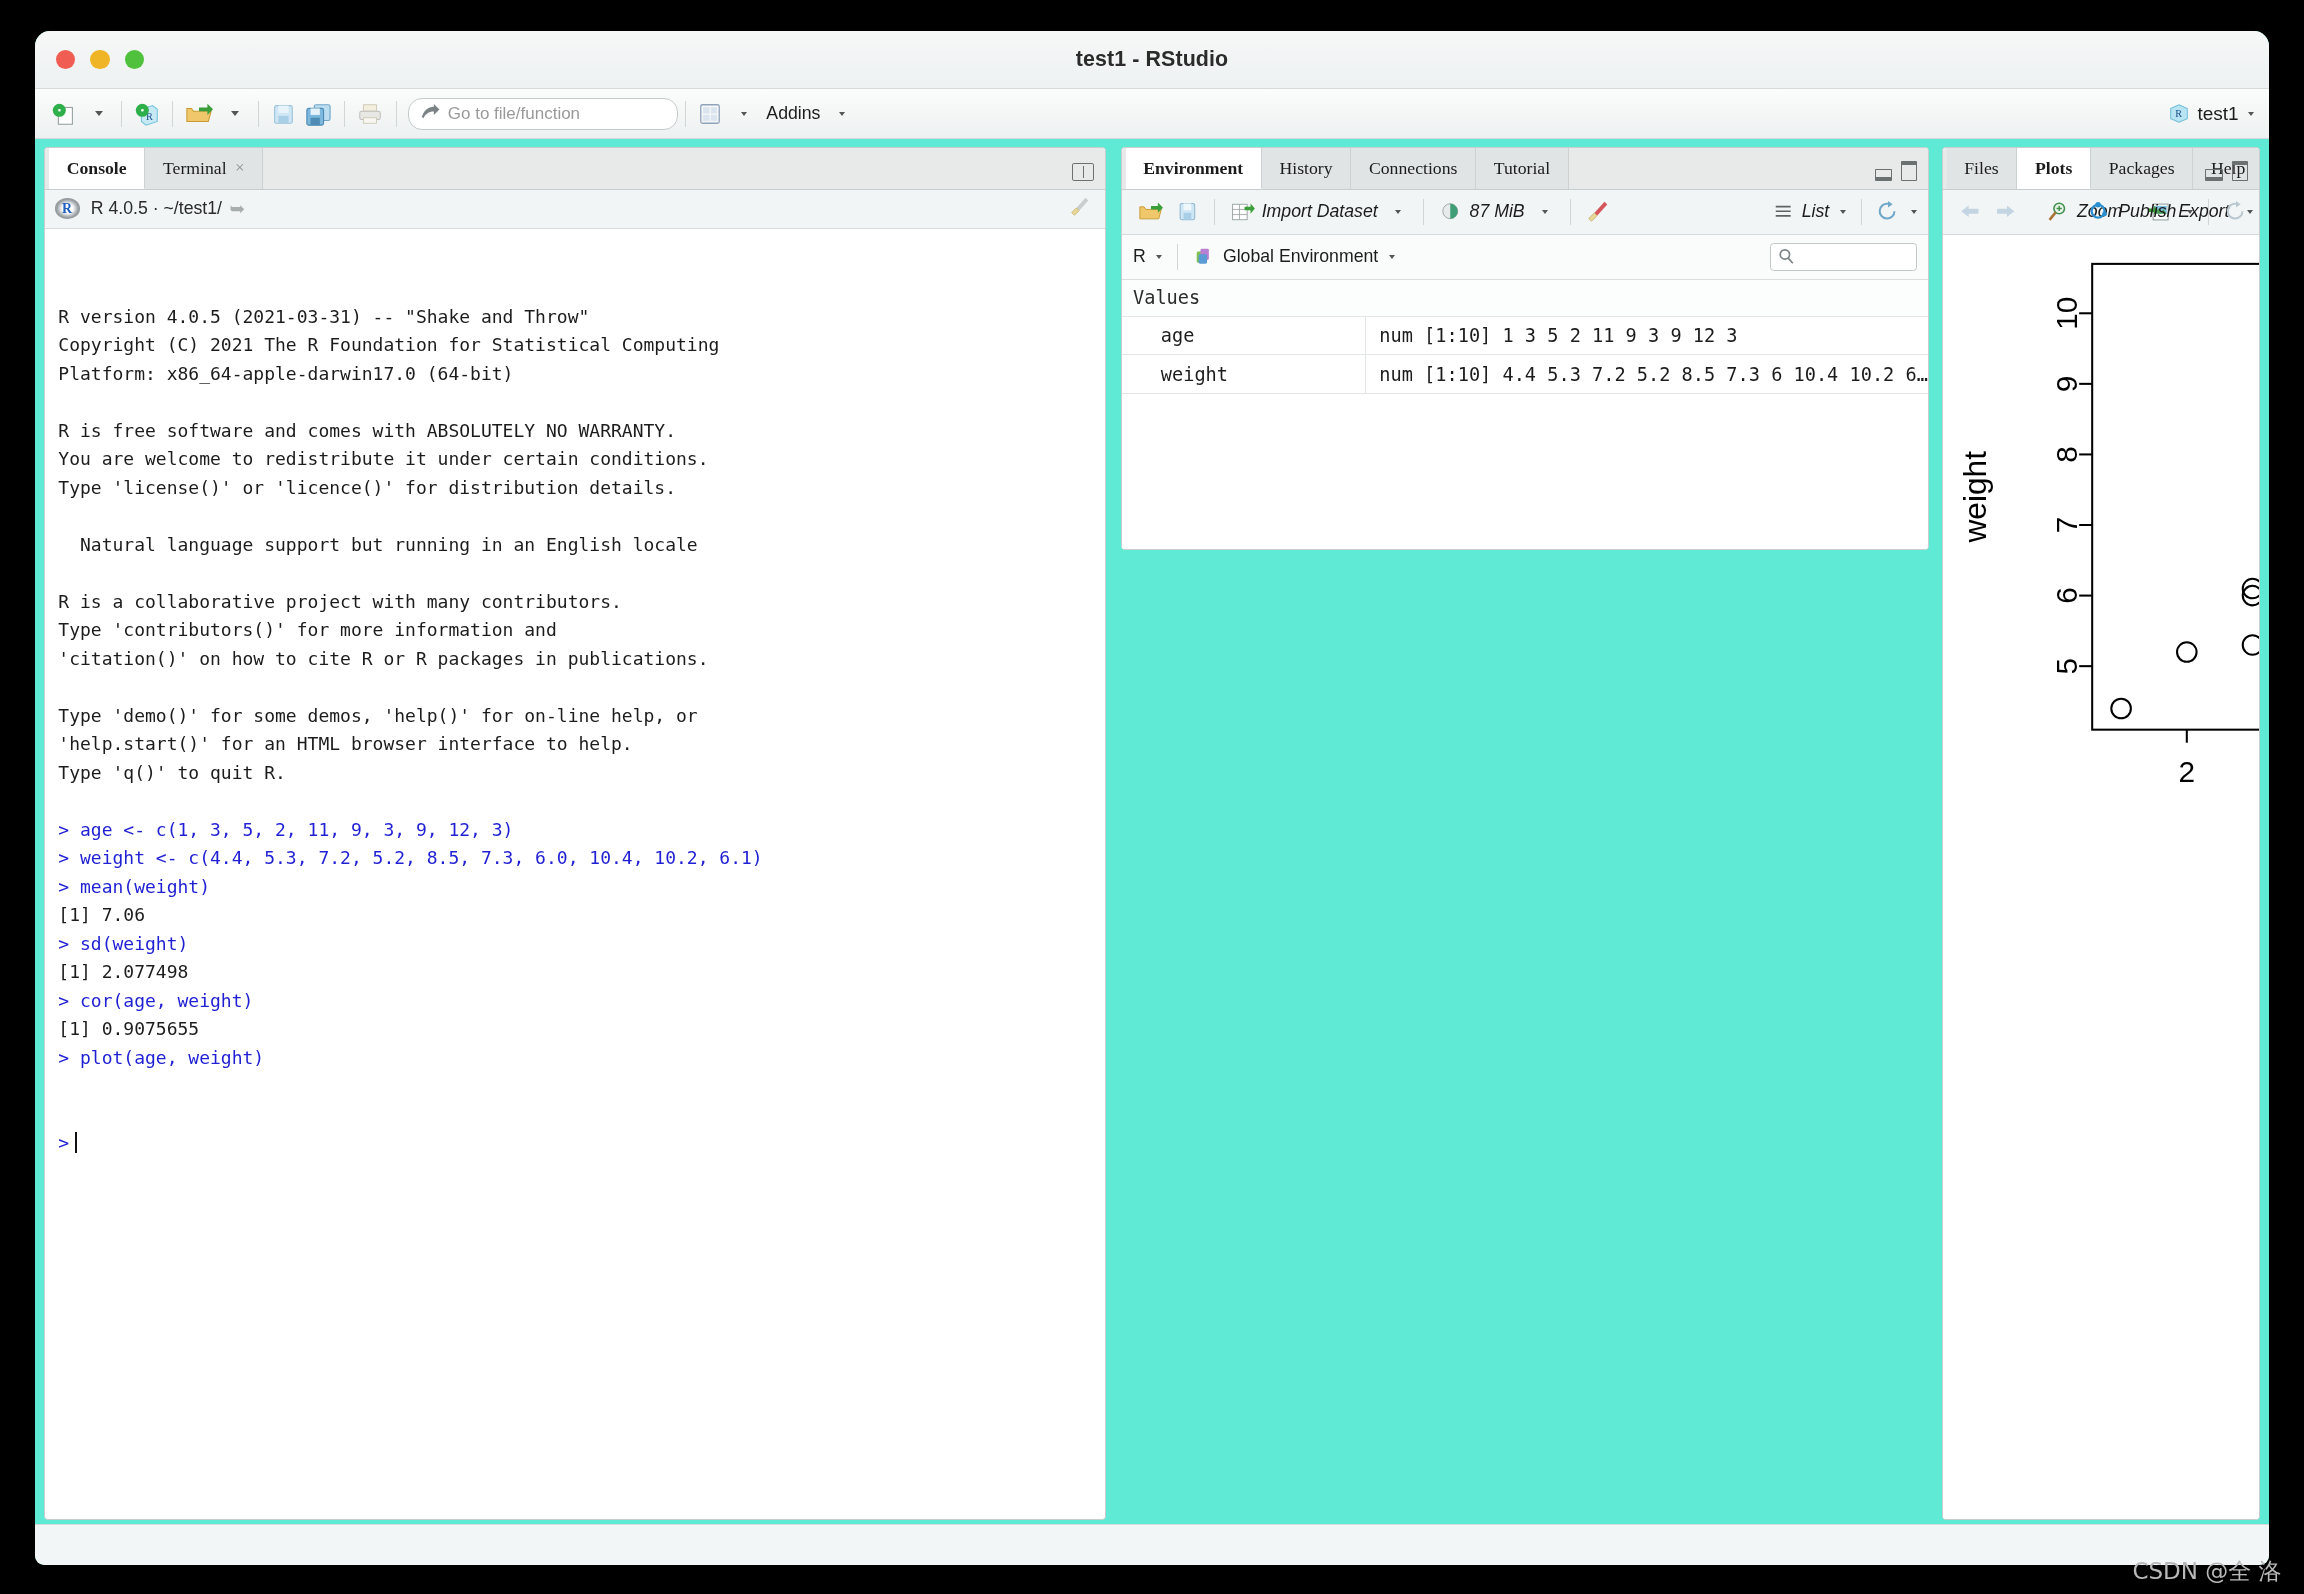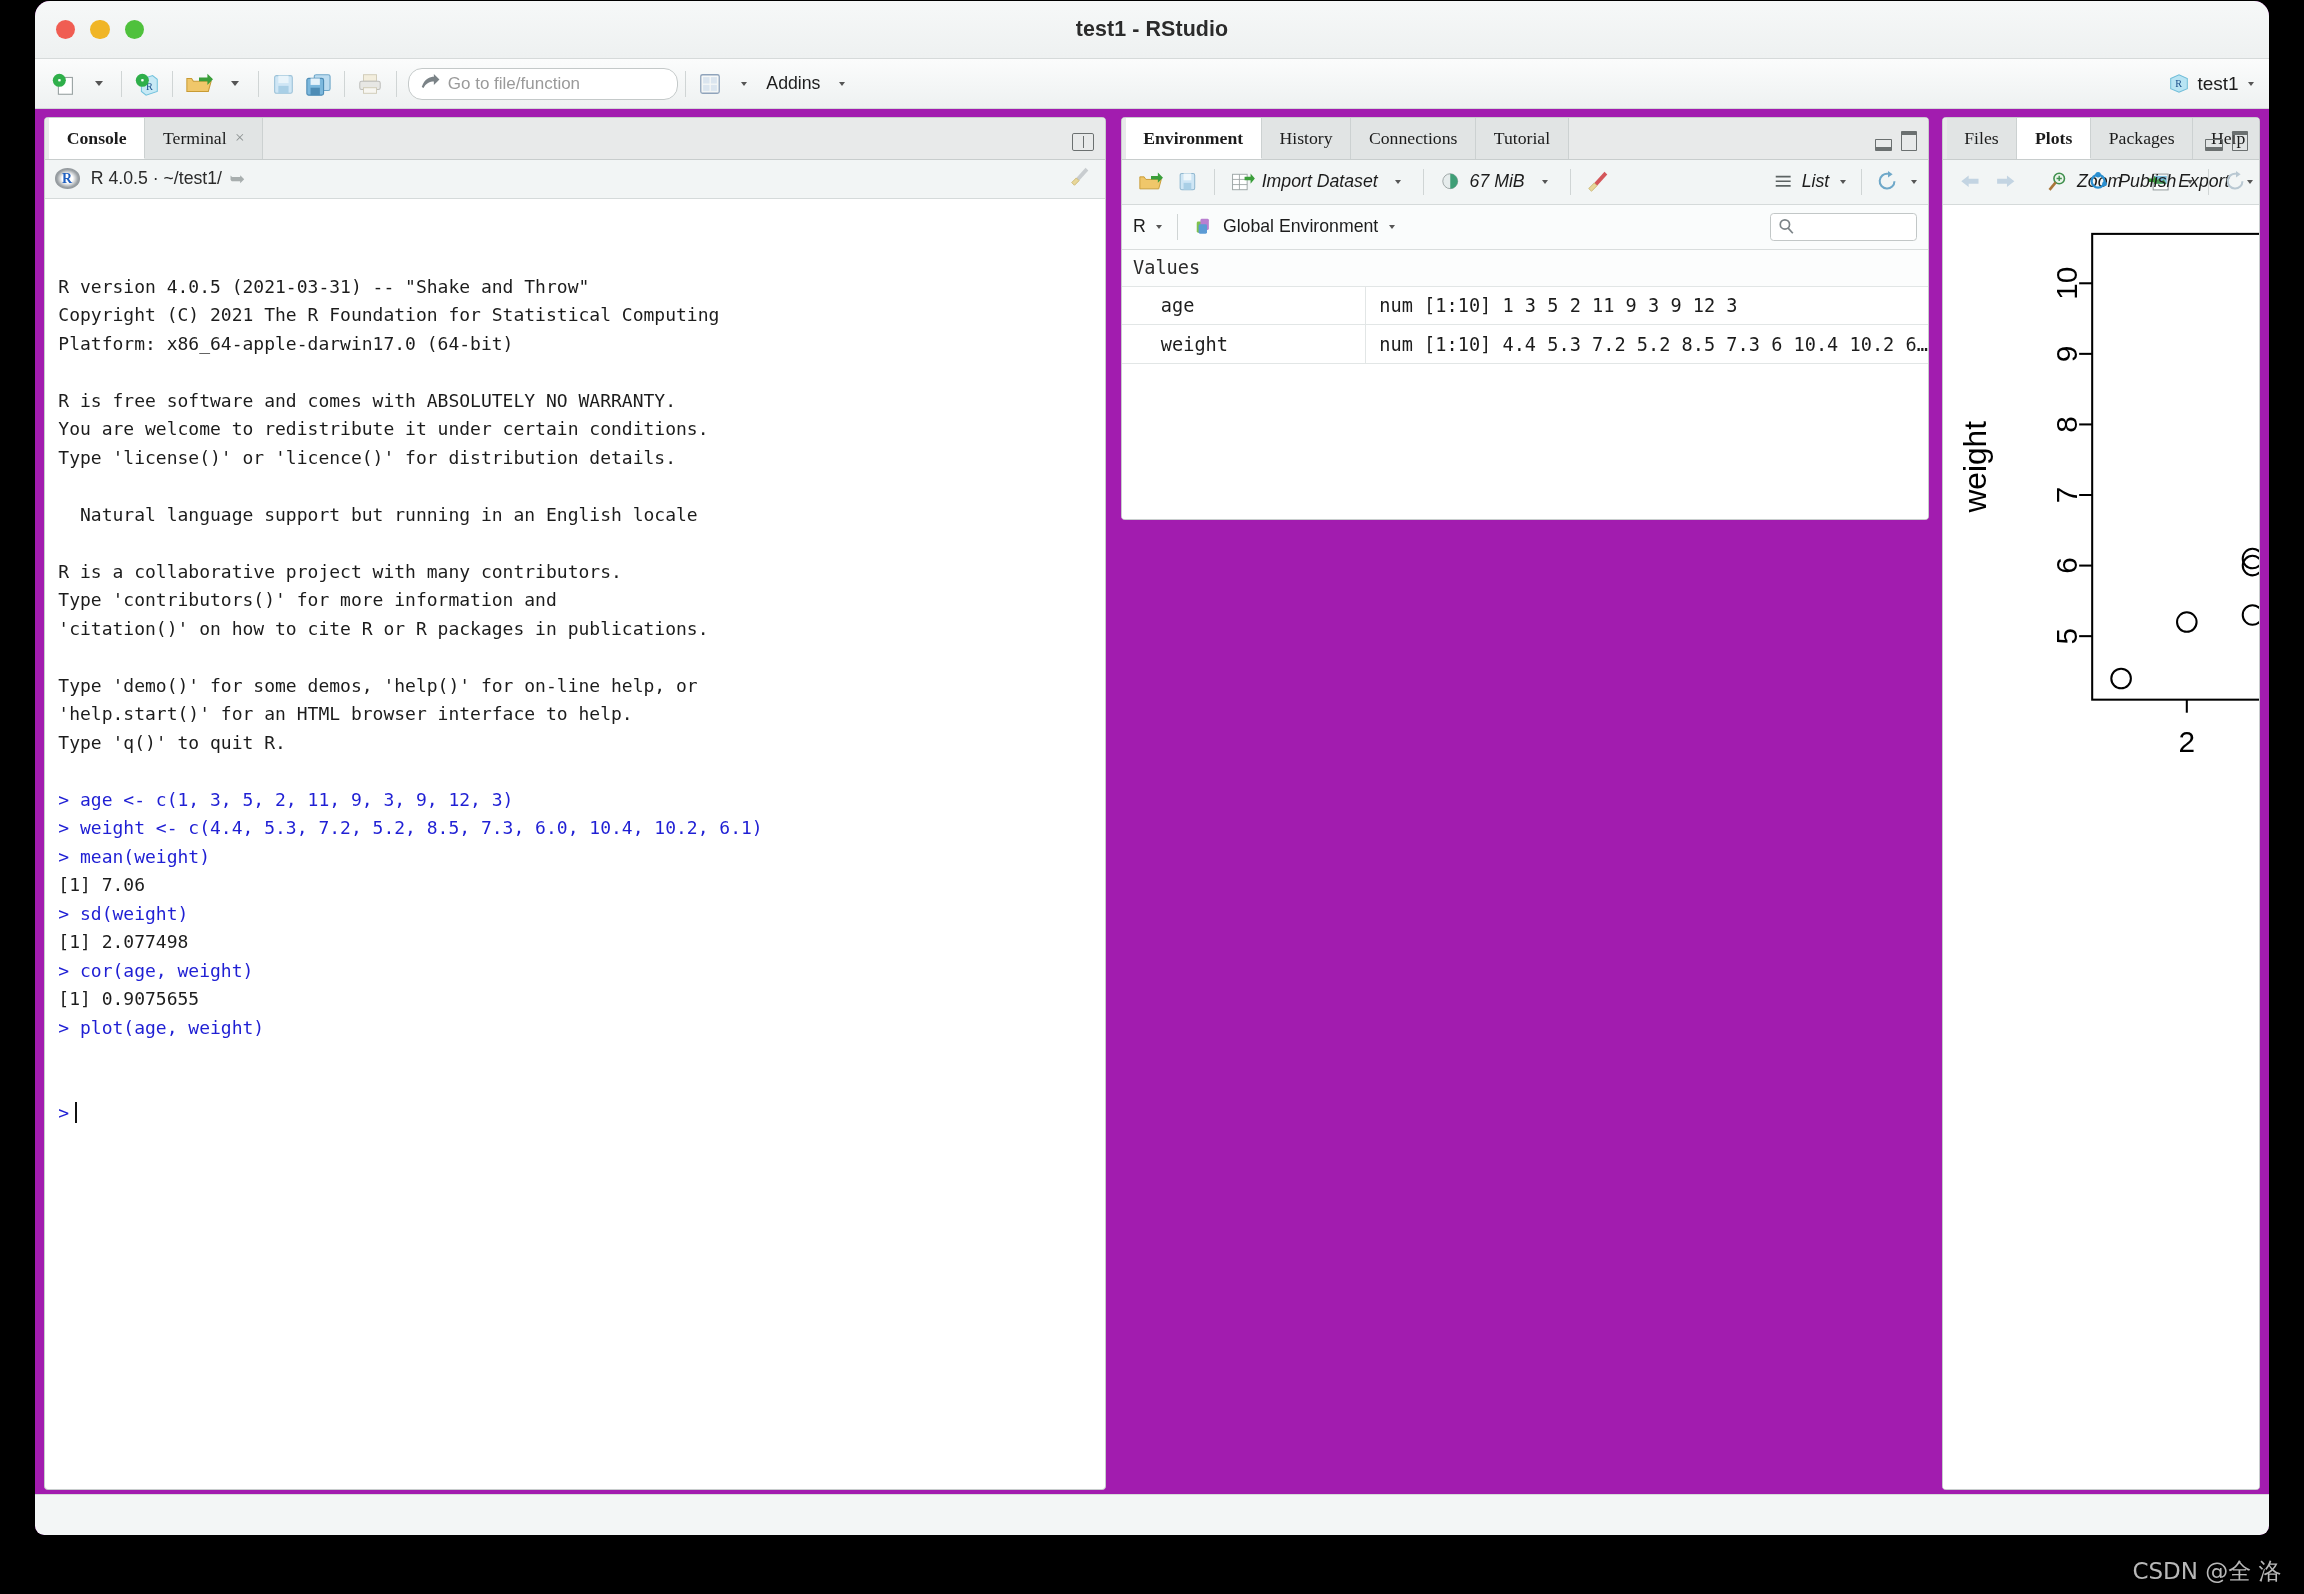--- a/index.html
+++ b/index.html
@@ -4,23 +4,23 @@
 <style>
   * { box-sizing: border-box; margin: 0; padding: 0; }
   html, body {
     width: 2304px; height: 1594px;
     background: #000000;
     font-family: "Liberation Sans", sans-serif;
     overflow: hidden;
   }
   .app-window {
     position: absolute;
-    left: 35px; top: 1px;
+    left: 35px; top: 31px;
     width: 2234px; height: 1534px;
-    background: #a21caf;
+    background: #5eead4;
     border-radius: 15px 15px 9.3px 9.3px;
     overflow: hidden;
     box-shadow: 0 5.6px 28px rgba(0,0,0,0.55);
   }
 
   
   .titlebar {
     position: relative;
     height: 58px;
     background: linear-gradient(to bottom, #f6f8f8, #eef1f1);
@@ -416,21 +416,21 @@
           <div class="tb-btn">
               <span class="caret sm"></span>
             </div>
           <div class="tb-sep"></div>
           <div class="tb-btn">
             <svg width="20.5" height="22.4" viewBox="0 0 22 24">
               <circle cx="11" cy="12" r="8" fill="#e6ecec" stroke="#9aa3a3" stroke-width="1"></circle>
               <path d="M11 4 A8 8 0 0 1 11 20 Z" fill="#3f9e76"></path>
             </svg>
           </div>
-          <span class="tb-text">67 MiB</span>
+          <span class="tb-text">87 MiB</span>
           <div class="tb-btn">
               <span class="caret sm"></span>
             </div>
           <div class="tb-sep"></div>
           <div class="tb-btn">
             <svg width="26" height="26" viewBox="0 0 28 28">
               <path d="M21 3 L24 6 L13 18 L10 15 Z" fill="#d4565a"></path>
               <path d="M10 15 L13 18 L7 24 L4 21 Z" fill="#e8d79a" stroke="#c4ae62" stroke-width="0.8"></path>
             </svg>
           </div>

